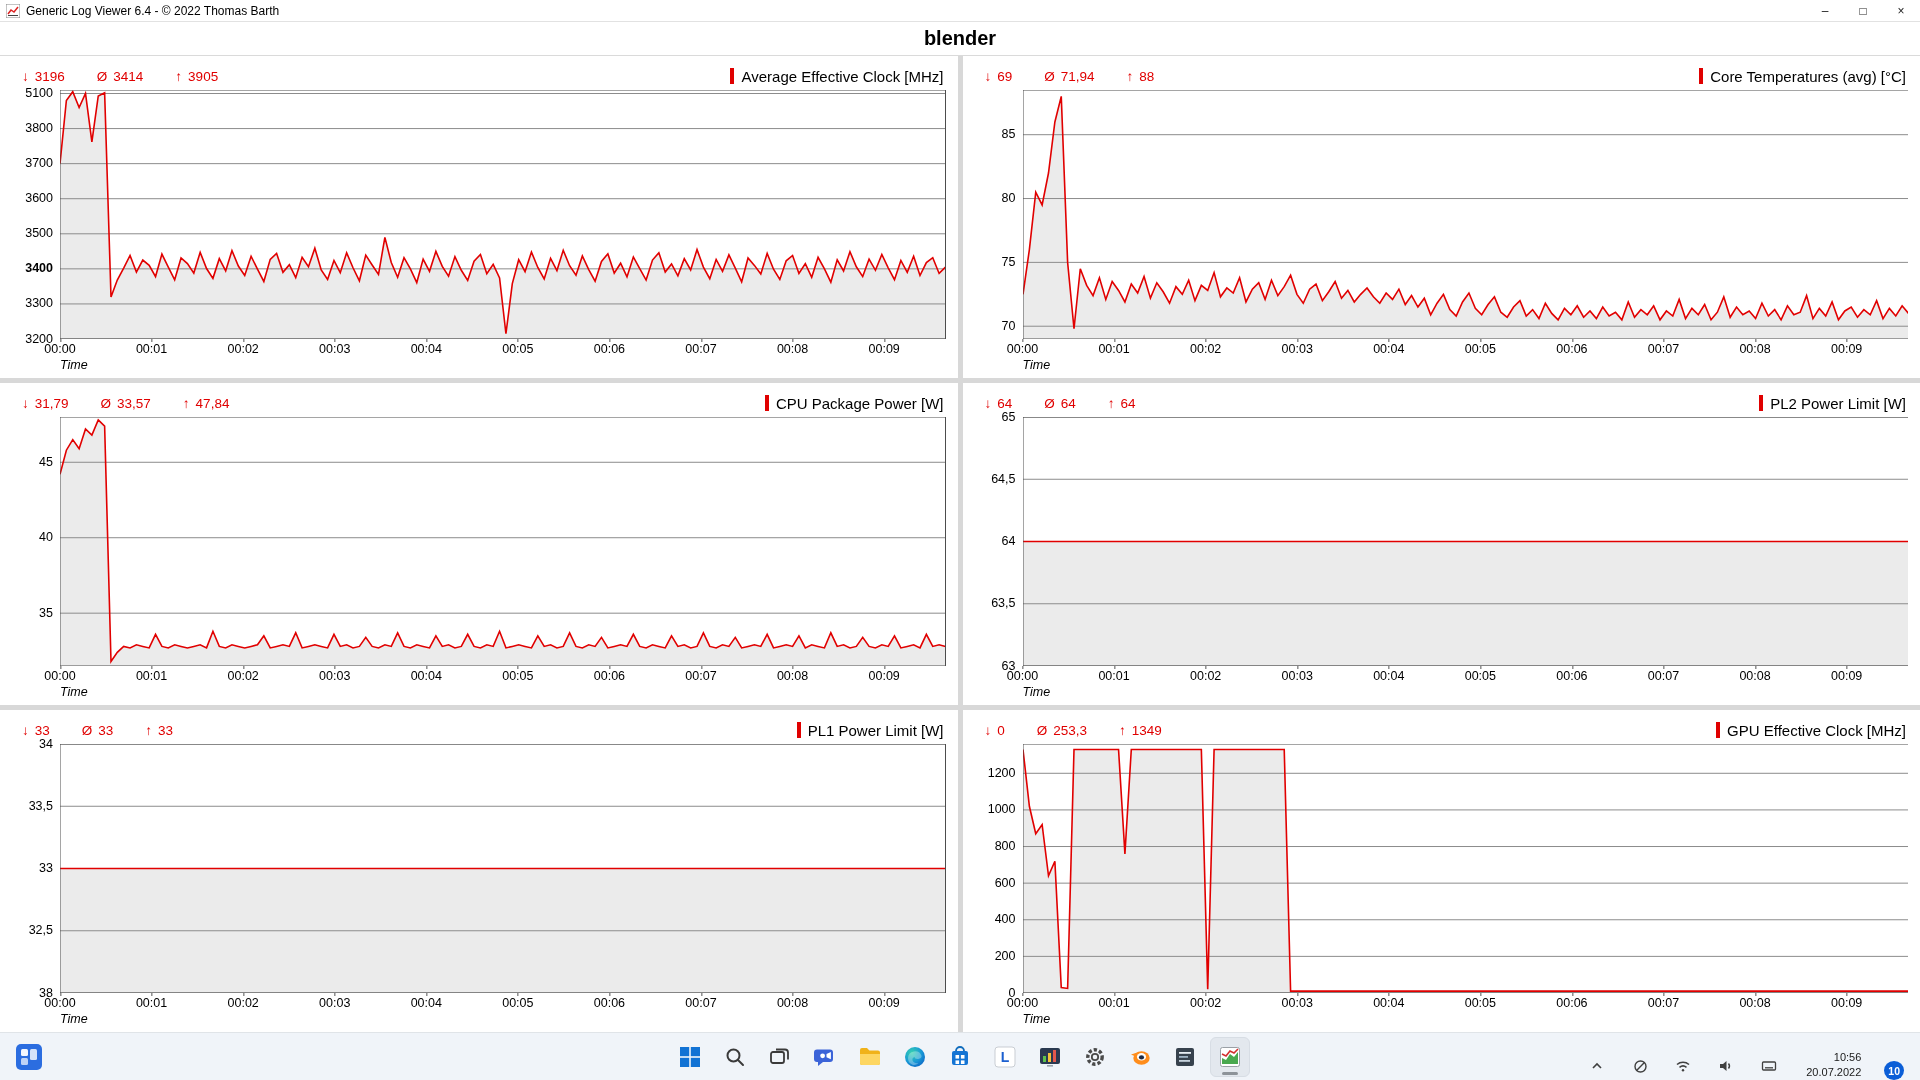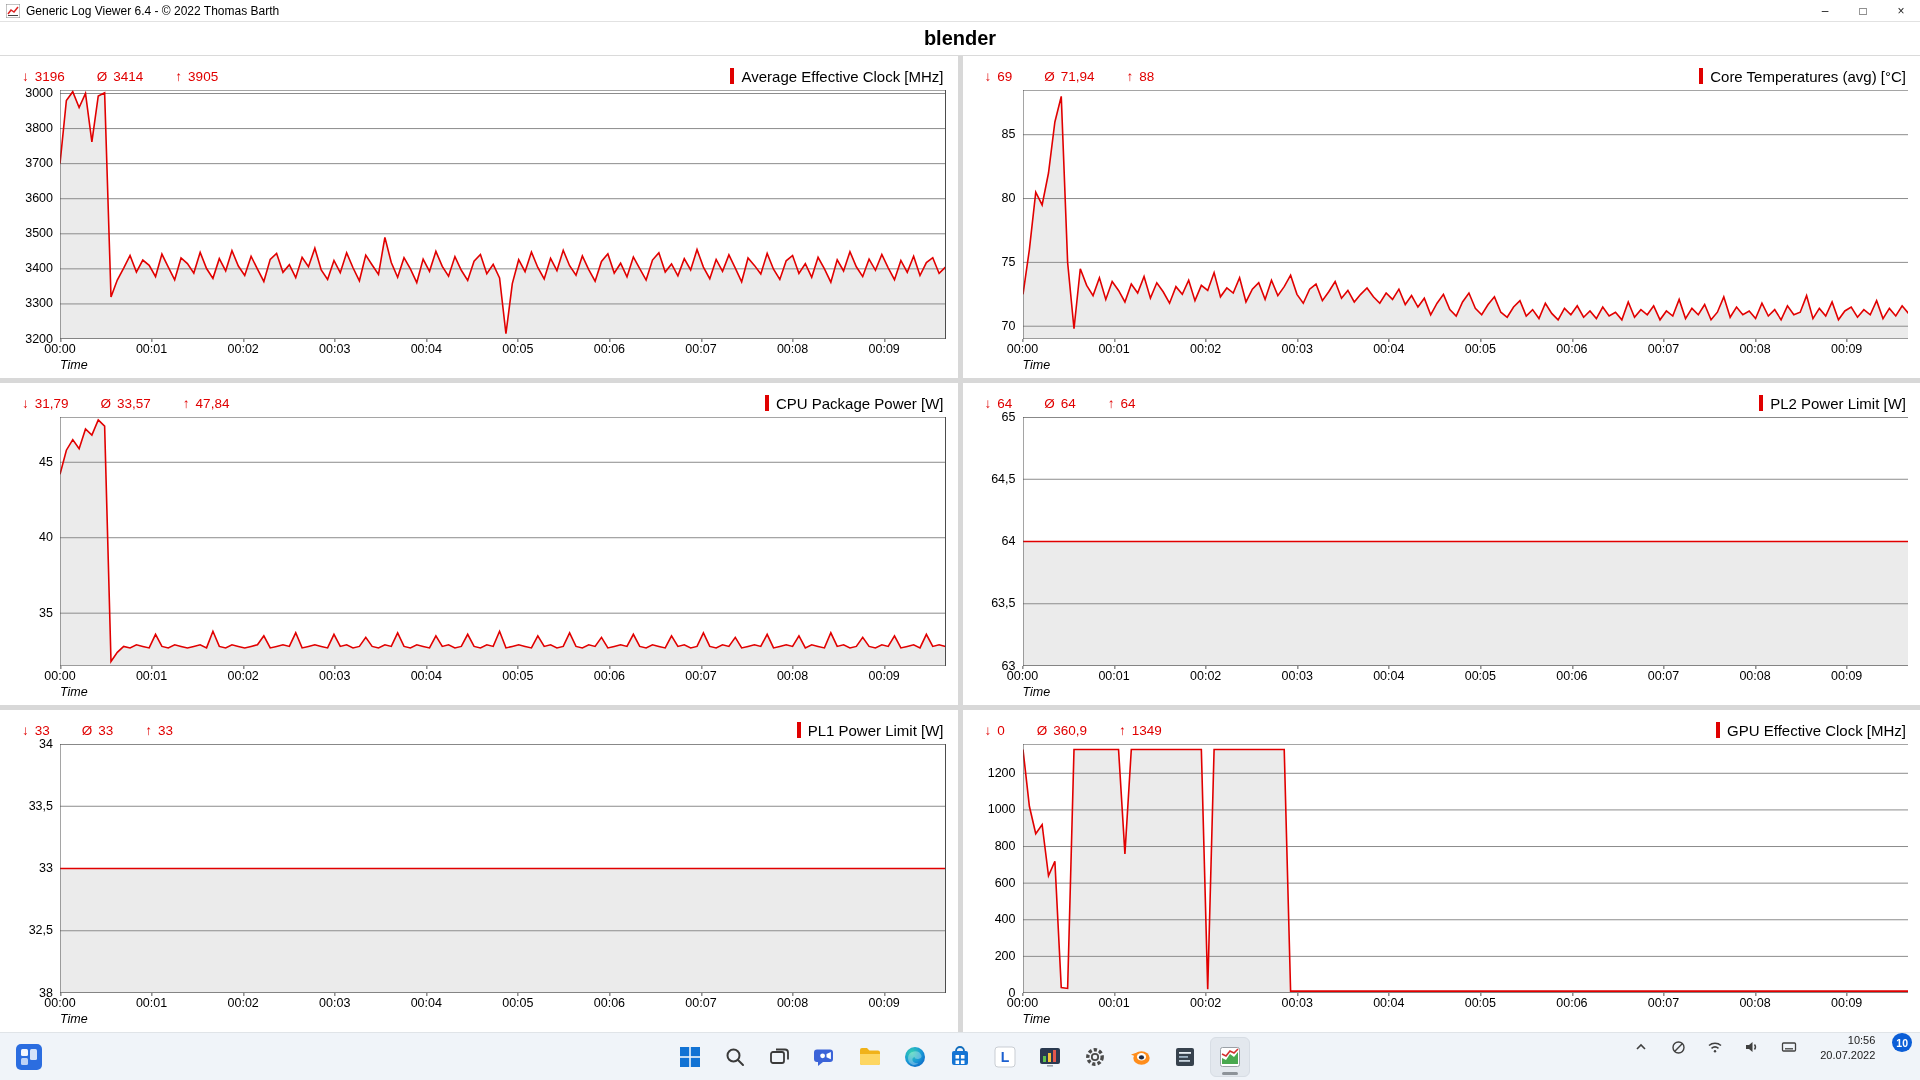--- a/index.html
+++ b/index.html
@@ -40,21 +40,21 @@
 
   
   .taskbar { position:absolute; left:0; right:0; bottom:0; height:48px; background:#f0f4f9;
              border-top:1px solid #e0e4e8; display:flex; align-items:center; }
   .tb-corner { position:absolute; left:12px; top:0; bottom:0; display:flex; align-items:center; }
   .tb-center { margin:0 auto; display:flex; align-items:center; gap:5px; }
   .tb-icon { width:40px; height:40px; border-radius:6px; display:flex; align-items:center; justify-content:center; position:relative; }
   .tb-icon.active { background:#e3e8ee; border:1px solid #d7dde4; }
   .tb-icon.active::after { content:""; position:absolute; bottom:1px; left:50%; transform:translateX(-50%);
                            width:16px; height:3px; border-radius:2px; background:#8d9399; }
-  .tray { position:absolute; right:8px; top:0; bottom:0; display:flex; align-items:flex-start; gap:17px; }
+  .tray { position:absolute; right:16px; top:0; bottom:0; display:flex; align-items:flex-end; gap:23px; }
   .tray .ticon { display:flex; align-items:center; justify-content:center; width:20px; height:28px; }
   .clock { text-align:right; font-size:11px; line-height:1.35; color:#1a1a1a; padding-left:4px; }
   .badge { min-width:19px; height:19px; padding:0 4px; border-radius:50%; background:#0b5ed7; color:#fff;
            font-size:10.5px; display:flex; align-items:center; justify-content:center; font-weight:bold; }
 </style>
 </head>
 <body>
 
 <div class="titlebar">
   <span style="display:flex;">
@@ -96,26 +96,26 @@
       </div>
       <div class="title-wrap">
         <span class="accent"></span>
         <span class="chart-title">Average Effective Clock [MHz]</span>
       </div>
     </div>
     <div class="chart-body">
       <div class="ylabels">
           <div class="ytick" style="bottom: 0%;">3200</div>
           <div class="ytick" style="bottom: 14.0845%;">3300</div>
-          <div class="ytick" style="bottom: 28.169%;">3400</div>
+          <div class="ytick" style="bottom: 28.169%; font-weight: bold;">3400</div>
           <div class="ytick" style="bottom: 42.2535%;">3500</div>
           <div class="ytick" style="bottom: 56.338%;">3600</div>
           <div class="ytick" style="bottom: 70.4225%;">3700</div>
           <div class="ytick" style="bottom: 84.507%;">3800</div>
-          <div class="ytick" style="bottom: 98.5915%;">3000</div>
+          <div class="ytick" style="bottom: 98.5915%;">5100</div>
         </div>
       <div class="plotwrap">
           <svg class="plot" preserveAspectRatio="none" viewBox="0 0 1000 300">
             <rect x="0" y="0" width="1000" height="300" fill="#ffffff"></rect>
             <polygon points="0,300 0.0,88.7 7.2,12.7 14.4,2.1 21.6,21.1 28.8,4.2 36.0,62.5 43.2,7.2 50.4,3.4 57.6,249.3 64.7,229.0 71.9,214.6 79.1,199.4 86.3,219.3 93.5,204.9 100.7,211.3 107.9,224.8 115.1,197.7 122.3,213.4 129.5,228.6 136.7,202.4 143.9,209.2 151.1,220.6 158.3,195.6 165.5,215.1 172.7,226.9 179.9,203.2 187.1,218.0 194.2,193.5 201.4,212.1 208.6,223.5 215.8,200.3 223.0,215.9 230.2,230.7 237.4,204.1 244.6,196.9 251.8,219.7 259.0,210.4 266.2,226.1 273.4,201.5 280.6,213.0 287.8,190.6 295.0,216.8 302.2,228.2 309.4,205.4 316.5,220.1 323.7,196.1 330.9,214.2 338.1,229.9 345.3,199.0 352.5,210.8 359.7,222.3 366.9,177.5 374.1,207.9 381.3,225.6 388.5,202.0 395.7,215.5 402.9,232.0 410.1,203.7 417.3,218.5 424.5,194.4 431.7,212.5 438.8,224.4 446.0,200.7 453.2,217.2 460.4,229.4 467.6,206.2 474.8,198.2 482.0,221.4 489.2,210.0 496.4,226.5 503.6,293.7 510.8,233.2 518.0,204.5 525.2,218.9 532.4,195.2 539.6,213.8 546.8,227.7 554.0,202.8 561.2,217.6 568.3,193.1 575.5,211.7 582.7,223.1 589.9,199.9 597.1,216.3 604.3,230.3 611.5,206.6 618.7,197.3 625.9,220.6 633.1,208.7 640.3,225.2 647.5,201.1 654.7,215.1 661.9,229.0 669.1,204.9 676.3,196.1 683.5,219.3 690.6,209.6 697.8,223.9 705.0,203.2 712.2,216.8 719.4,192.3 726.6,213.4 733.8,227.3 741.0,204.1 748.2,218.5 755.4,198.6 762.6,214.6 769.8,231.1 777.0,202.4 784.2,211.3 791.4,221.8 798.6,196.9 805.8,215.9 812.9,228.2 820.1,205.8 827.3,199.4 834.5,221.0 841.7,209.2 848.9,225.6 856.1,201.5 863.3,215.5 870.5,231.5 877.7,204.5 884.9,218.0 892.1,194.8 899.3,213.0 906.5,224.8 913.7,203.7 920.9,217.2 928.1,198.2 935.3,214.2 942.4,228.6 949.6,205.4 956.8,219.7 964.0,200.3 971.2,223.5 978.4,207.9 985.6,202.0 992.8,221.0 1000.0,213.4 1000,300" fill="#ebebeb"></polygon>
             <line x1="0" y1="300" x2="1000" y2="300" stroke="#8c8c8c" stroke-width="1" vector-effect="non-scaling-stroke"></line>
             <line x1="0" y1="257.7464788732394" x2="1000" y2="257.7464788732394" stroke="#8c8c8c" stroke-width="1" vector-effect="non-scaling-stroke"></line>
             <line x1="0" y1="215.49295774647885" x2="1000" y2="215.49295774647885" stroke="#8c8c8c" stroke-width="1" vector-effect="non-scaling-stroke"></line>
             <line x1="0" y1="173.23943661971833" x2="1000" y2="173.23943661971833" stroke="#8c8c8c" stroke-width="1" vector-effect="non-scaling-stroke"></line>
             <line x1="0" y1="130.98591549295773" x2="1000" y2="130.98591549295773" stroke="#8c8c8c" stroke-width="1" vector-effect="non-scaling-stroke"></line>
@@ -370,21 +370,21 @@
 
   <section class="panel">
     <div class="panel-head">
       <div class="stats">
         <span class="stat">
             <span>↓</span>
             <span>0</span>
           </span>
         <span class="stat">
             <span>Ø</span>
-            <span>360,9</span>
+            <span>253,3</span>
           </span>
         <span class="stat">
             <span>↑</span>
             <span>1349</span>
           </span>
       </div>
       <div class="title-wrap">
         <span class="accent"></span>
         <span class="chart-title">GPU Effective Clock [MHz]</span>
       </div>

